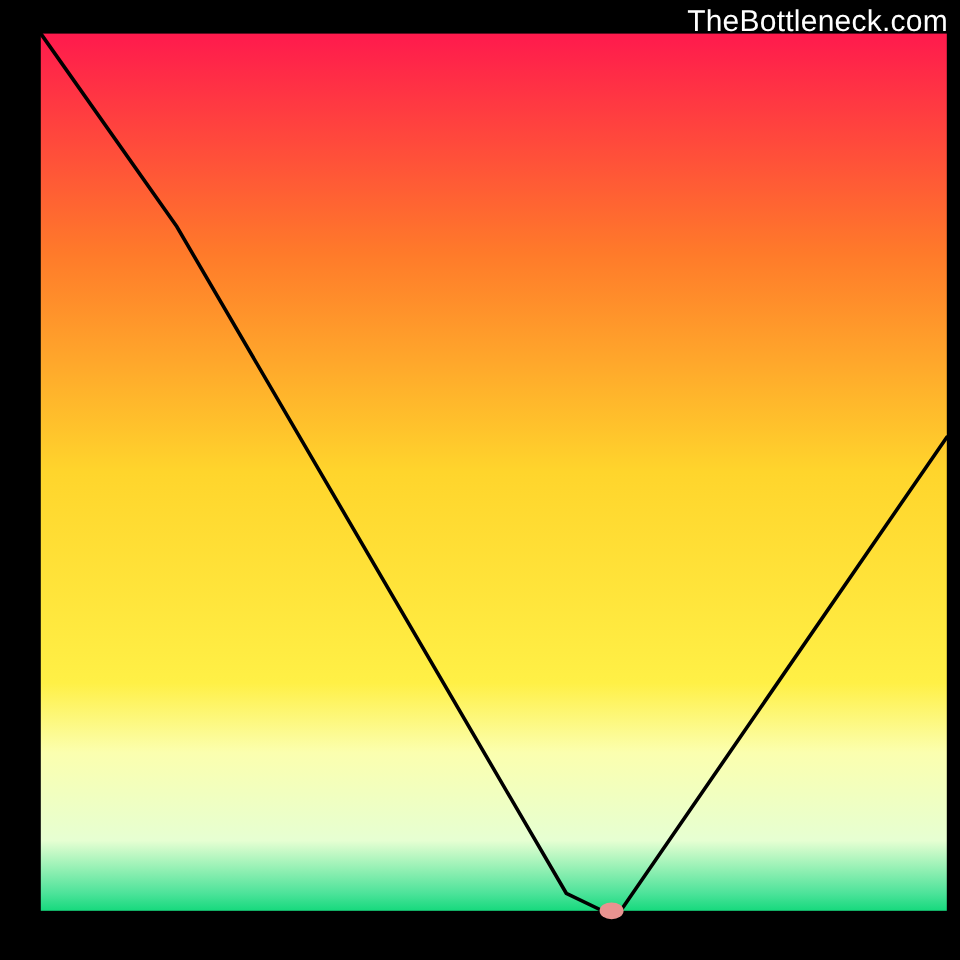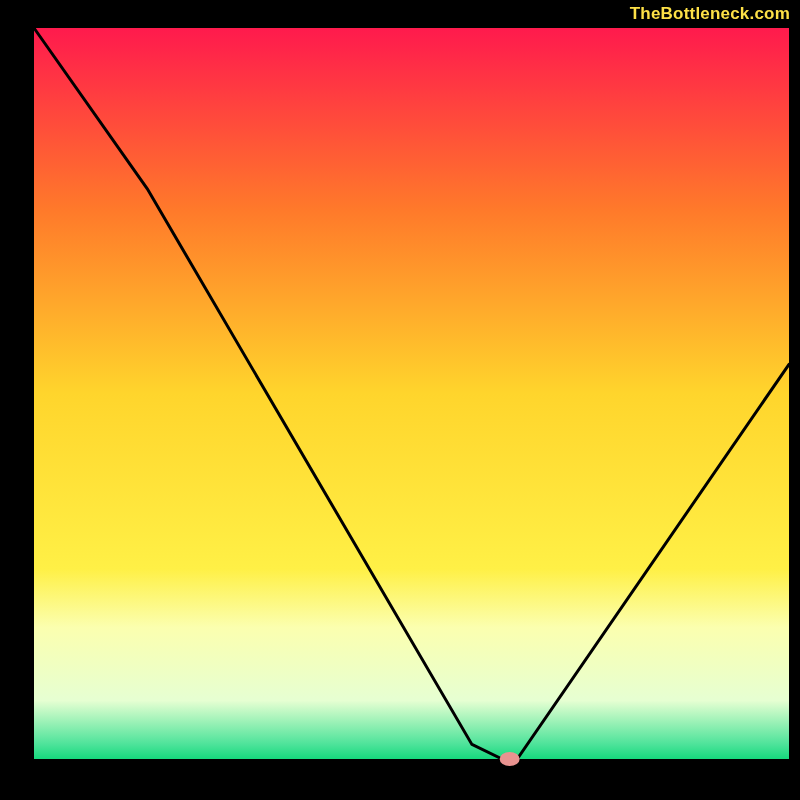--- a/index.html
+++ b/index.html
@@ -13,23 +13,23 @@
   }
   .frame {
     position: relative;
     width: 800px;
     height: 800px;
   }
   .attribution {
     position: absolute;
     top: 4px;
     right: 10px;
-    color: #fde047;
-    font-size: 17px;
-    font-weight: 700;
+    color: #ffffff;
+    font-size: 25px;
+    font-weight: 400;
     z-index: 20;
     letter-spacing: 0.2px;
   }
   svg.plot {
     position: absolute;
     top: 0;
     left: 0;
     width: 800px;
     height: 800px;
   }

